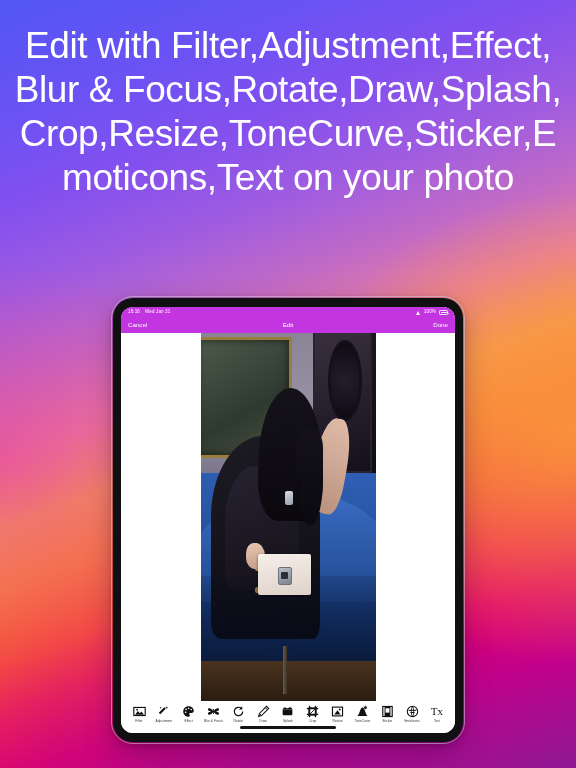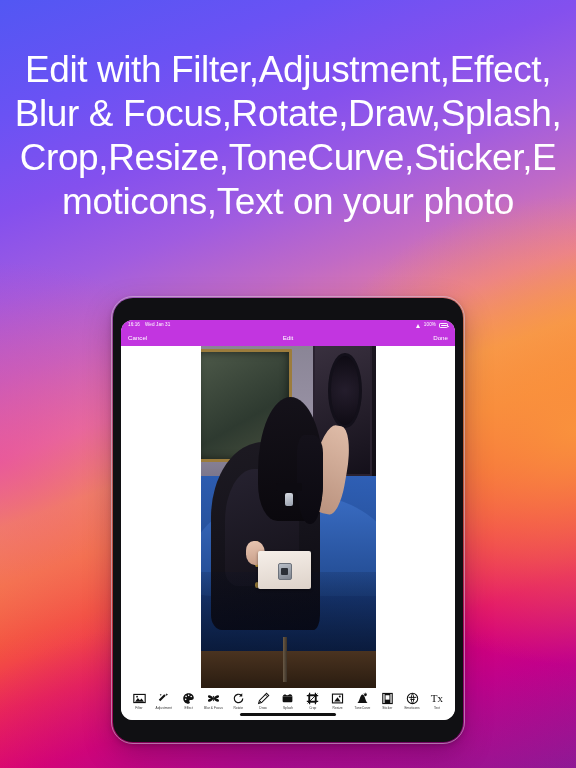--- a/index.html
+++ b/index.html
@@ -27,39 +27,39 @@
   .bg-warm {
     position:absolute; inset:0;
     background:
       radial-gradient(ellipse 70% 45% at 100% 56%, rgba(250,150,60,.92) 0%, rgba(250,150,60,.45) 38%, rgba(250,150,60,0) 68%),
       radial-gradient(ellipse 65% 40% at 0% 60%, rgba(233,60,150,.55) 0%, rgba(233,60,150,0) 65%),
       radial-gradient(ellipse 90% 30% at 50% 100%, rgba(150,20,145,.55) 0%, rgba(150,20,145,0) 70%);
     pointer-events:none;
   }
 
   .headline {
-    position:absolute; top:48px; left:0; right:0;
+    position:absolute; top:24px; left:0; right:0;
     text-align:center;
     color:#ffffff;
     font-size:37px;
     line-height:44px;
     letter-spacing:-0.4px;
     padding:0 14px;
     word-break:break-all;
     z-index:3;
   }
 
   
   .tablet {
     position:absolute;
     left:113px; top:298px;
     width:350px; height:444px;
     background:#101013;
     border-radius:20px;
-    padding:22px 8px;
+    padding:9px 8px;
     box-shadow:0 10px 28px rgba(60,0,60,.35), 0 2px 6px rgba(0,0,0,.3);
     z-index:4;
   }
   .tablet::before{
     content:""; position:absolute; left:-2px; top:-2px; right:-2px; bottom:-2px;
     border-radius:22px; border:1.5px solid rgba(220,200,225,.55);
     pointer-events:none;
   }
   .screen {
     width:100%; height:100%;

